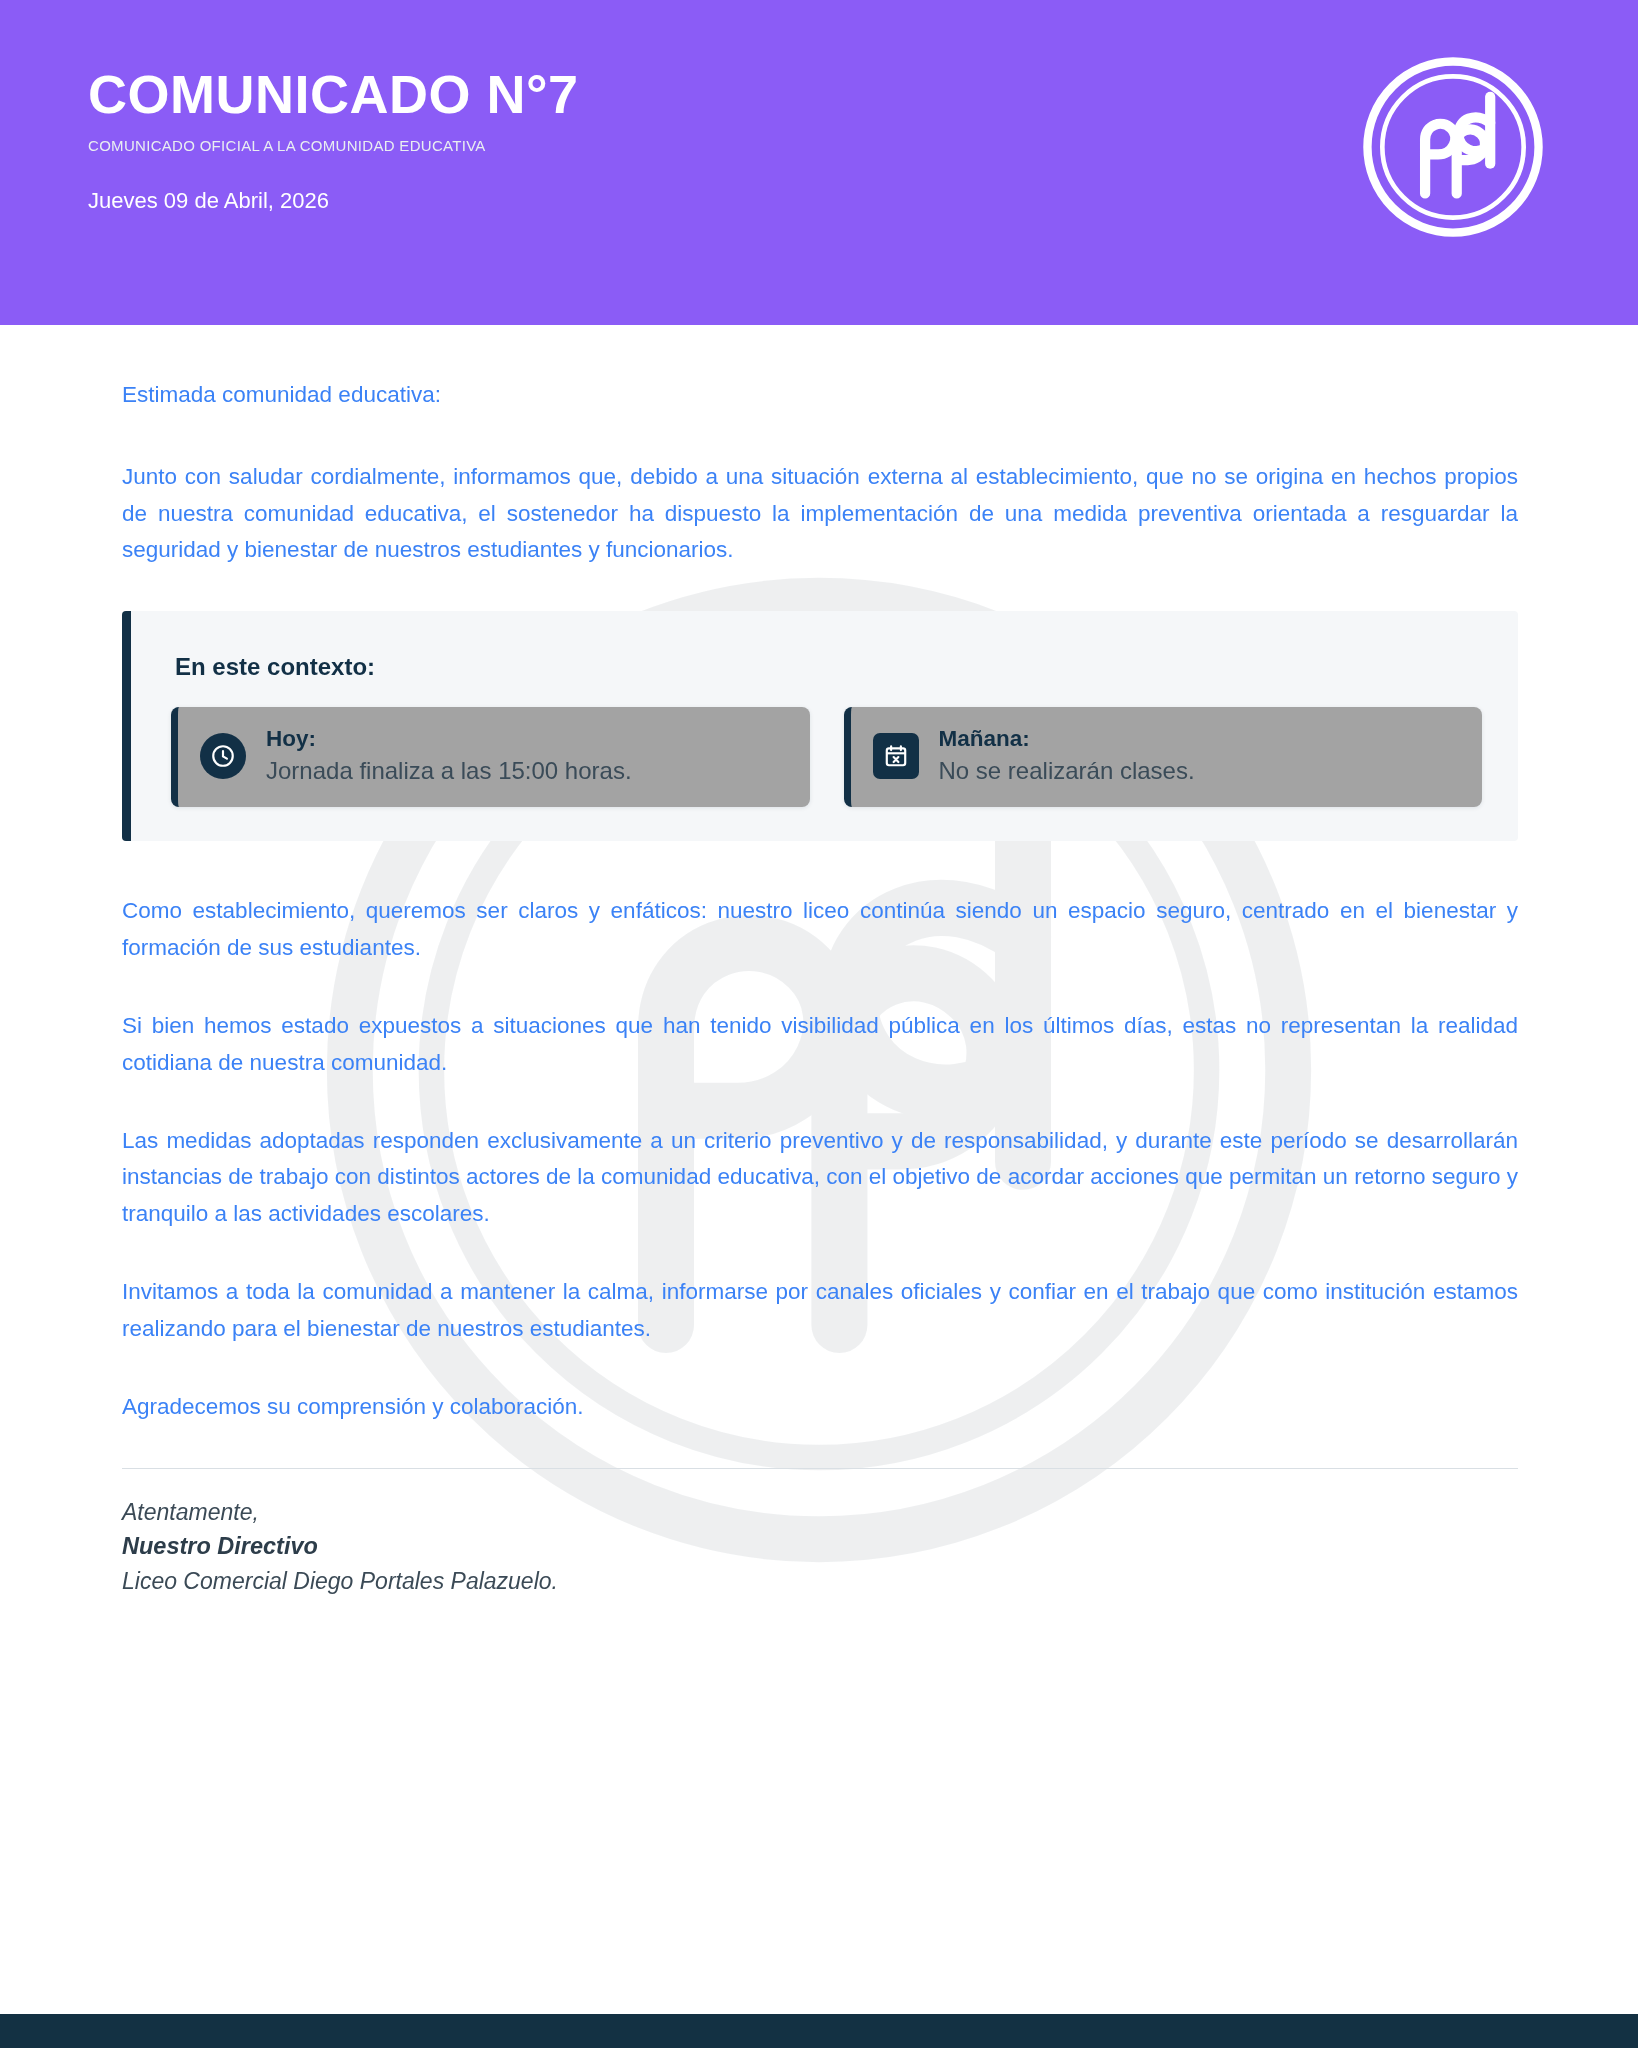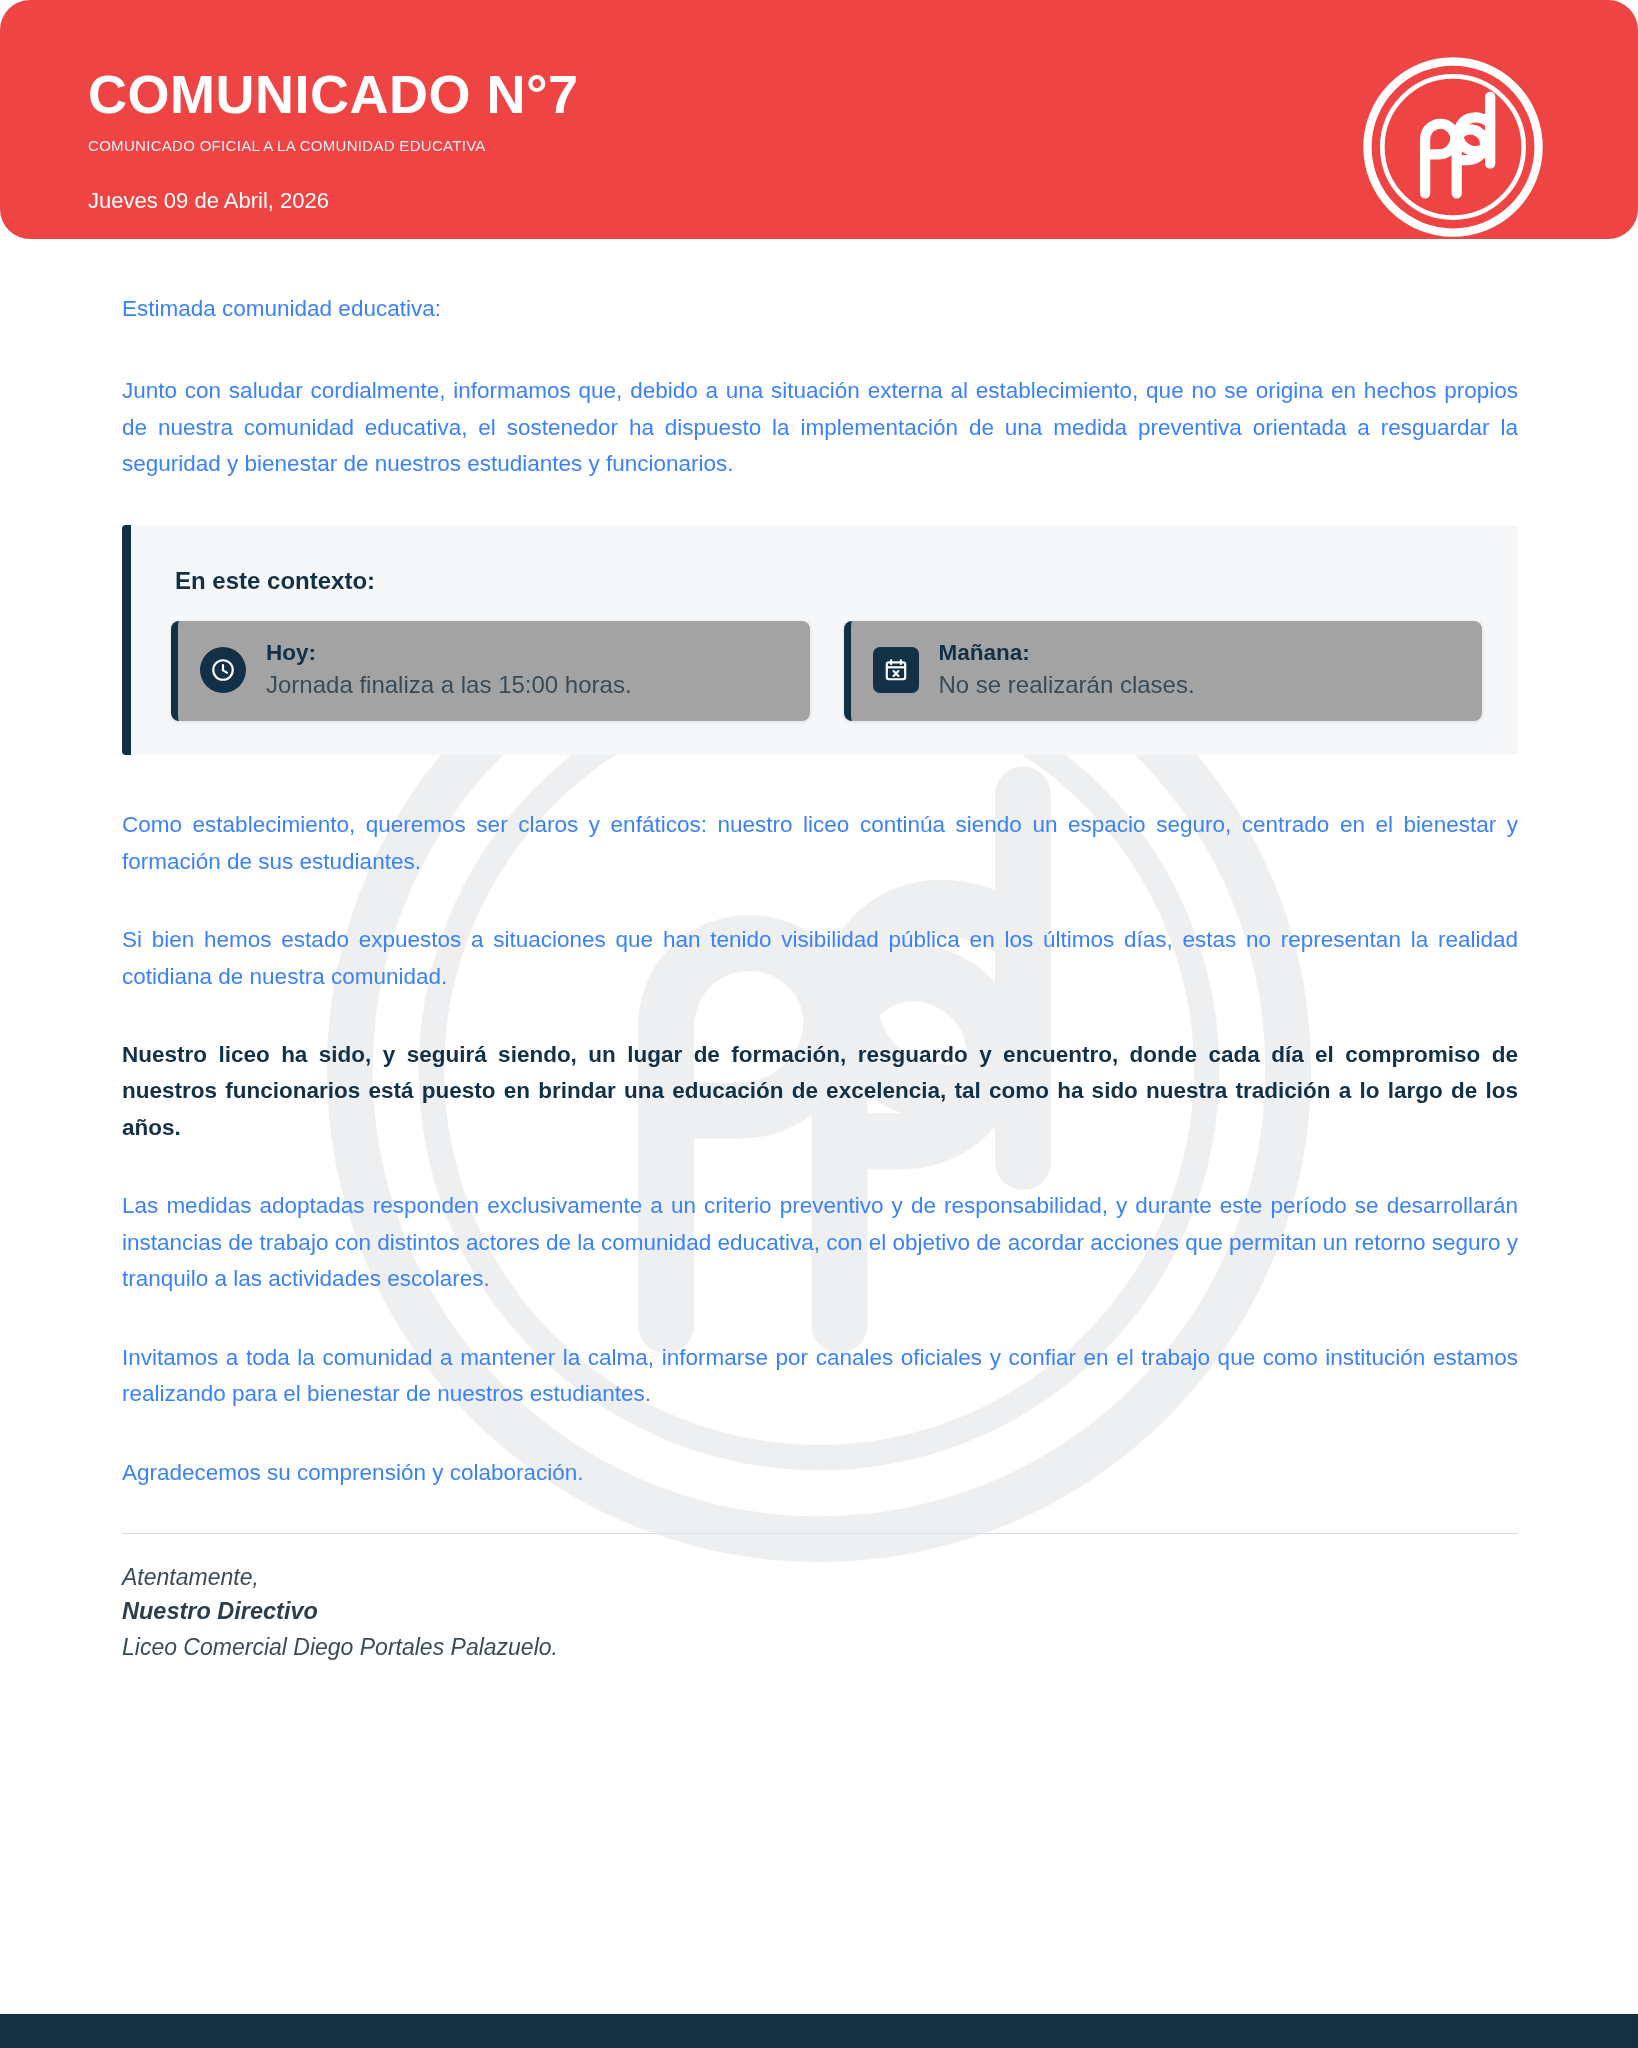--- a/index.html
+++ b/index.html
@@ -10,28 +10,27 @@
     background: #ffffff;
     font-family: "Liberation Sans", sans-serif;
     color: #1b3040;
     overflow: hidden;
     position: relative;
   }
 
   
   .header {
     position: relative;
-    background: #ef4444;
-    height: 239px;
+    background: #8b5cf6;
+    height: 325px;
     padding: 48px 80px 0 88px;
     display: flex;
     align-items: flex-start;
     justify-content: space-between;
     overflow: hidden;
-    border-radius: 30px;
   }
   .header-text { padding-top: 18px; }
   .doc-title {
     color: #ffffff;
     font-size: 54px;
     font-weight: bold;
     letter-spacing: 0.5px;
     line-height: 1.05;
     margin: 0 0 14px 0;
   }
@@ -243,21 +242,20 @@
           <div class="ctx-label">Mañana:</div>
           <div class="ctx-value">No se realizarán clases.</div>
         </div>
       </div>
 
     </div>
   </div>
 
   <p class="para">Como establecimiento, queremos ser claros y enfáticos: nuestro liceo continúa siendo un espacio seguro, centrado en el bienestar y formación de sus estudiantes.</p>
   <p class="para">Si bien hemos estado expuestos a situaciones que han tenido visibilidad pública en los últimos días, estas no representan la realidad cotidiana de nuestra comunidad.</p>
-  <p class="para bold-para">Nuestro liceo ha sido, y seguirá siendo, un lugar de formación, resguardo y encuentro, donde cada día el compromiso de nuestros funcionarios está puesto en brindar una educación de excelencia, tal como ha sido nuestra tradición a lo largo de los años.</p>
   <p class="para">Las medidas adoptadas responden exclusivamente a un criterio preventivo y de responsabilidad, y durante este período se desarrollarán instancias de trabajo con distintos actores de la comunidad educativa, con el objetivo de acordar acciones que permitan un retorno seguro y tranquilo a las actividades escolares.</p>
   <p class="para">Invitamos a toda la comunidad a mantener la calma, informarse por canales oficiales y confiar en el trabajo que como institución estamos realizando para el bienestar de nuestros estudiantes.</p>
   <p class="para">Agradecemos su comprensión y colaboración.</p>
 
   <hr class="divider">
 
   <div class="sign">
     <div class="l1">Atentamente,</div>
     <div class="l2">Nuestro Directivo</div>
     <div class="l3">Liceo Comercial Diego Portales Palazuelo.</div>

